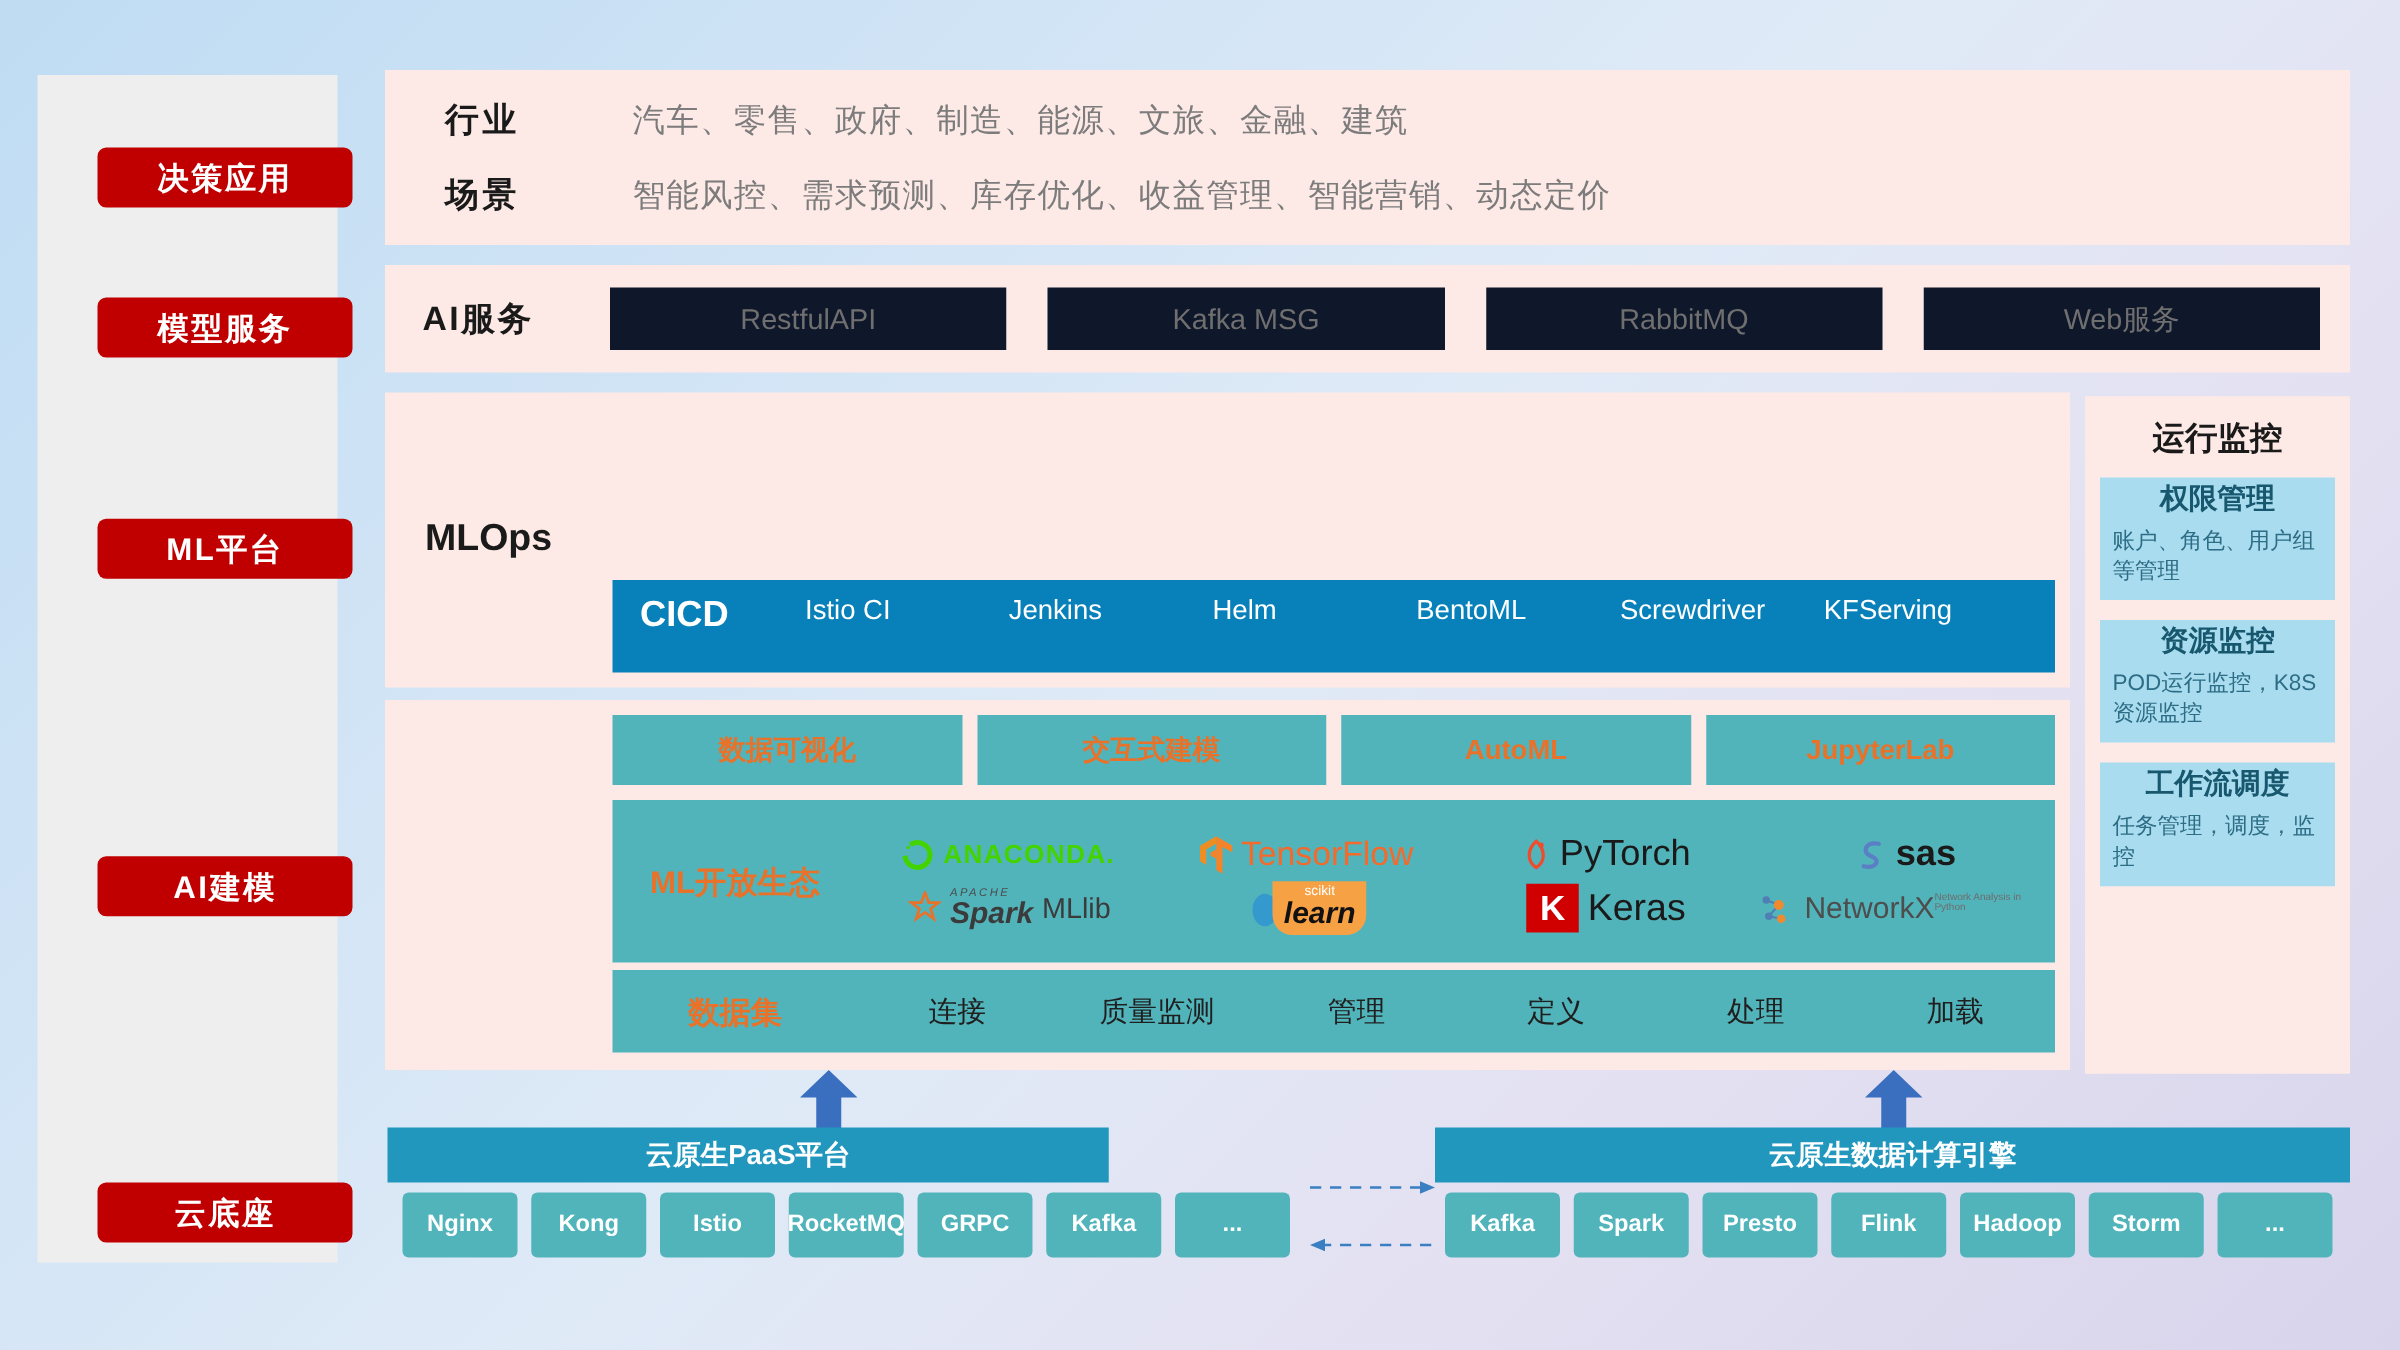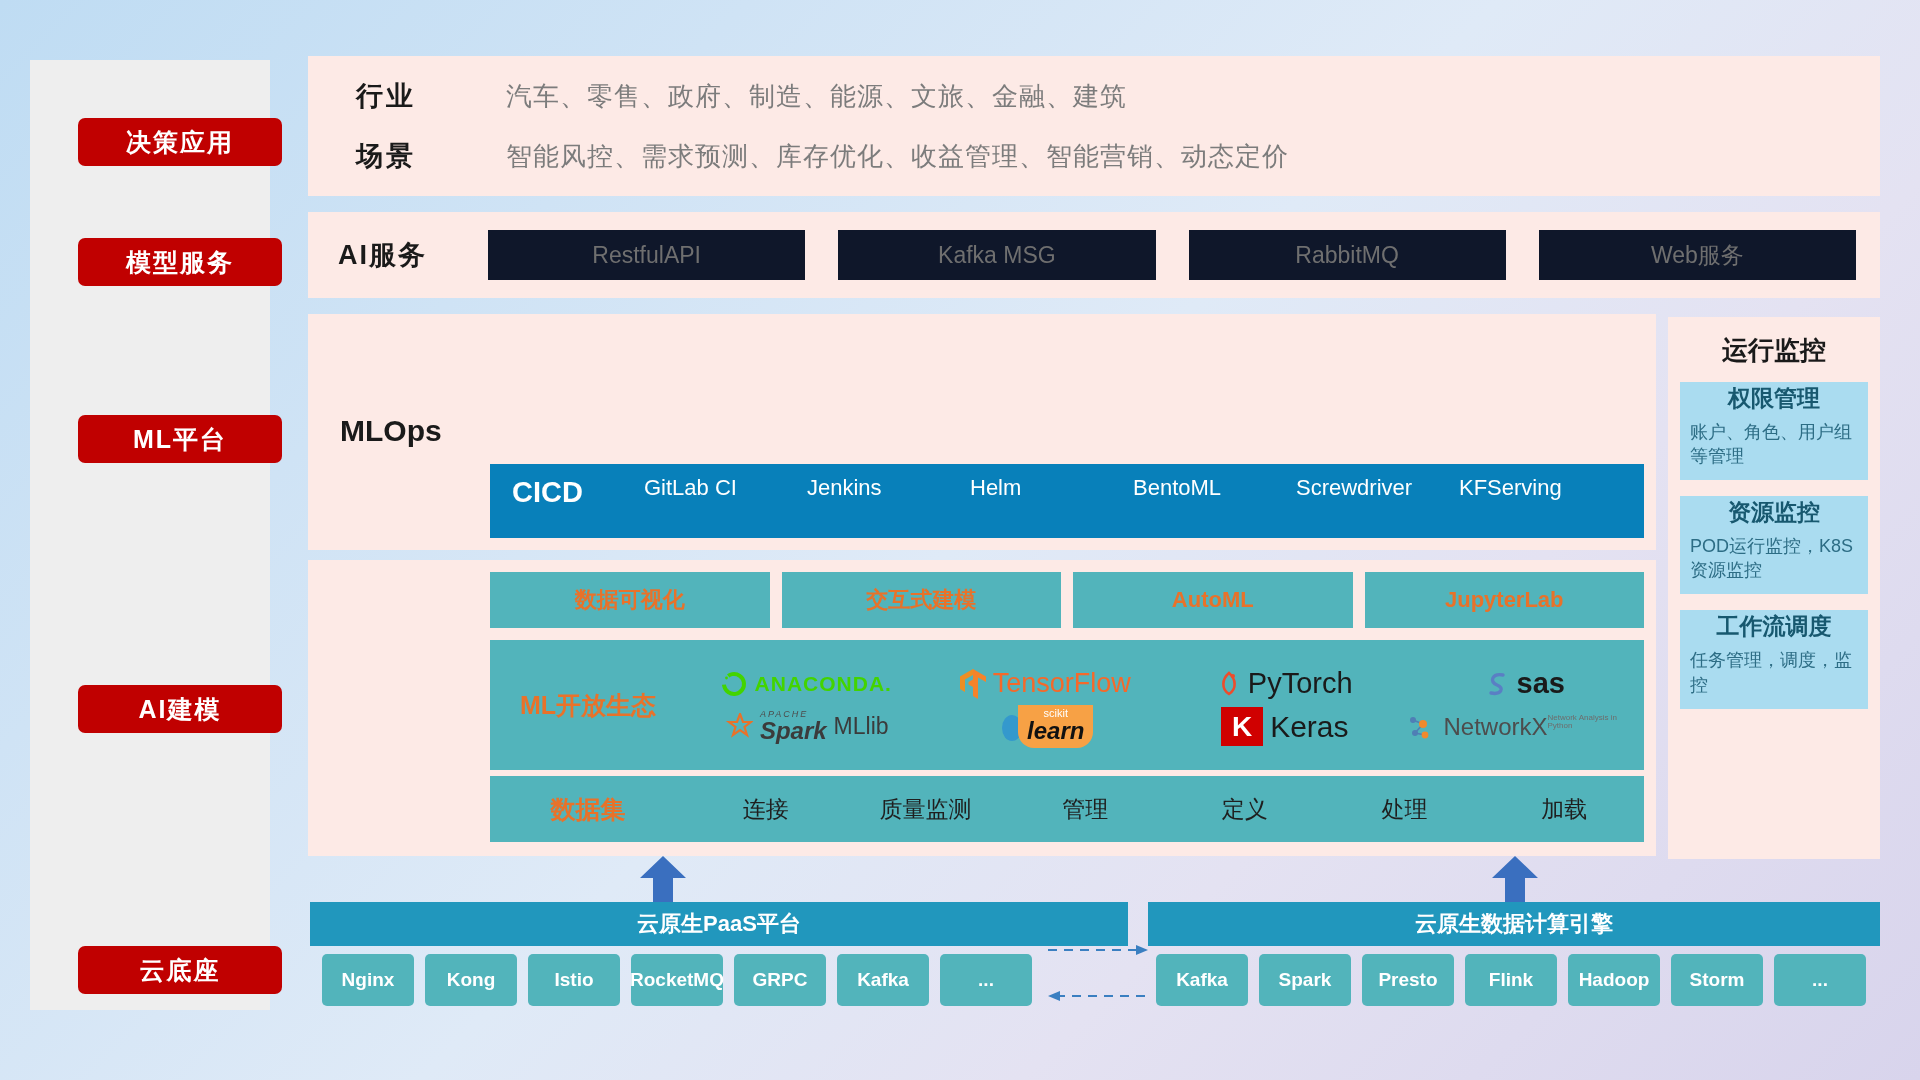--- a/index.html
+++ b/index.html
@@ -97,21 +97,21 @@
   .mon-card { margin: 0 12px 16px; background: #aadcf0; padding: 1px 10px 12px; }
   .mon-card .t { text-align: center; font-size: 23px; font-weight: bold; color: #17586f; margin-bottom: 6px; }
   .mon-card .d { font-size: 18px; line-height: 1.34; color: #2d6d85; }
 
   
   .cloud-bar {
     position: absolute; height: 44px; background: #2197bd; color: #fff;
     display: flex; align-items: center; justify-content: center;
     font-size: 22px; font-weight: bold;
   }
-  #cloud-bar-paas { left: 310px; top: 902px; width: 818px; }
+  #cloud-bar-paas { left: 310px; top: 902px; width: 577px; }
   #cloud-bar-engine { left: 1148px; top: 902px; width: 732px; }
   .chip-row { position: absolute; top: 954px; display: flex; gap: 11px; }
   #chips-paas { left: 322px; }
   #chips-engine { left: 1156px; }
   .chip {
     background: #52b4bb; color: #fff; height: 52px; border-radius: 5px;
     display: flex; align-items: center; justify-content: center;
     font-size: 19px; font-weight: bold; text-align: center; line-height: 1.08;
     padding: 0 6px;
   }
@@ -163,21 +163,21 @@
       <div class="svc-chip">RabbitMQ</div>
       <div class="svc-chip">Web服务</div>
     </div>
   </div>
 
   <div class="band" id="band-mlops">
     <div class="row-label">MLOps</div>
     <div class="cicd">
       <div class="cicd-title">CICD</div>
       <div class="cicd-items">
-        <span>GitLab CI</span>
+        <span>Istio CI</span>
         <span>Jenkins</span>
         <span>Helm</span>
         <span>BentoML</span>
         <span>Screwdriver</span>
         <span>KFServing</span>
       </div>
     </div>
   </div>
 
   <div class="band" id="band-model">

